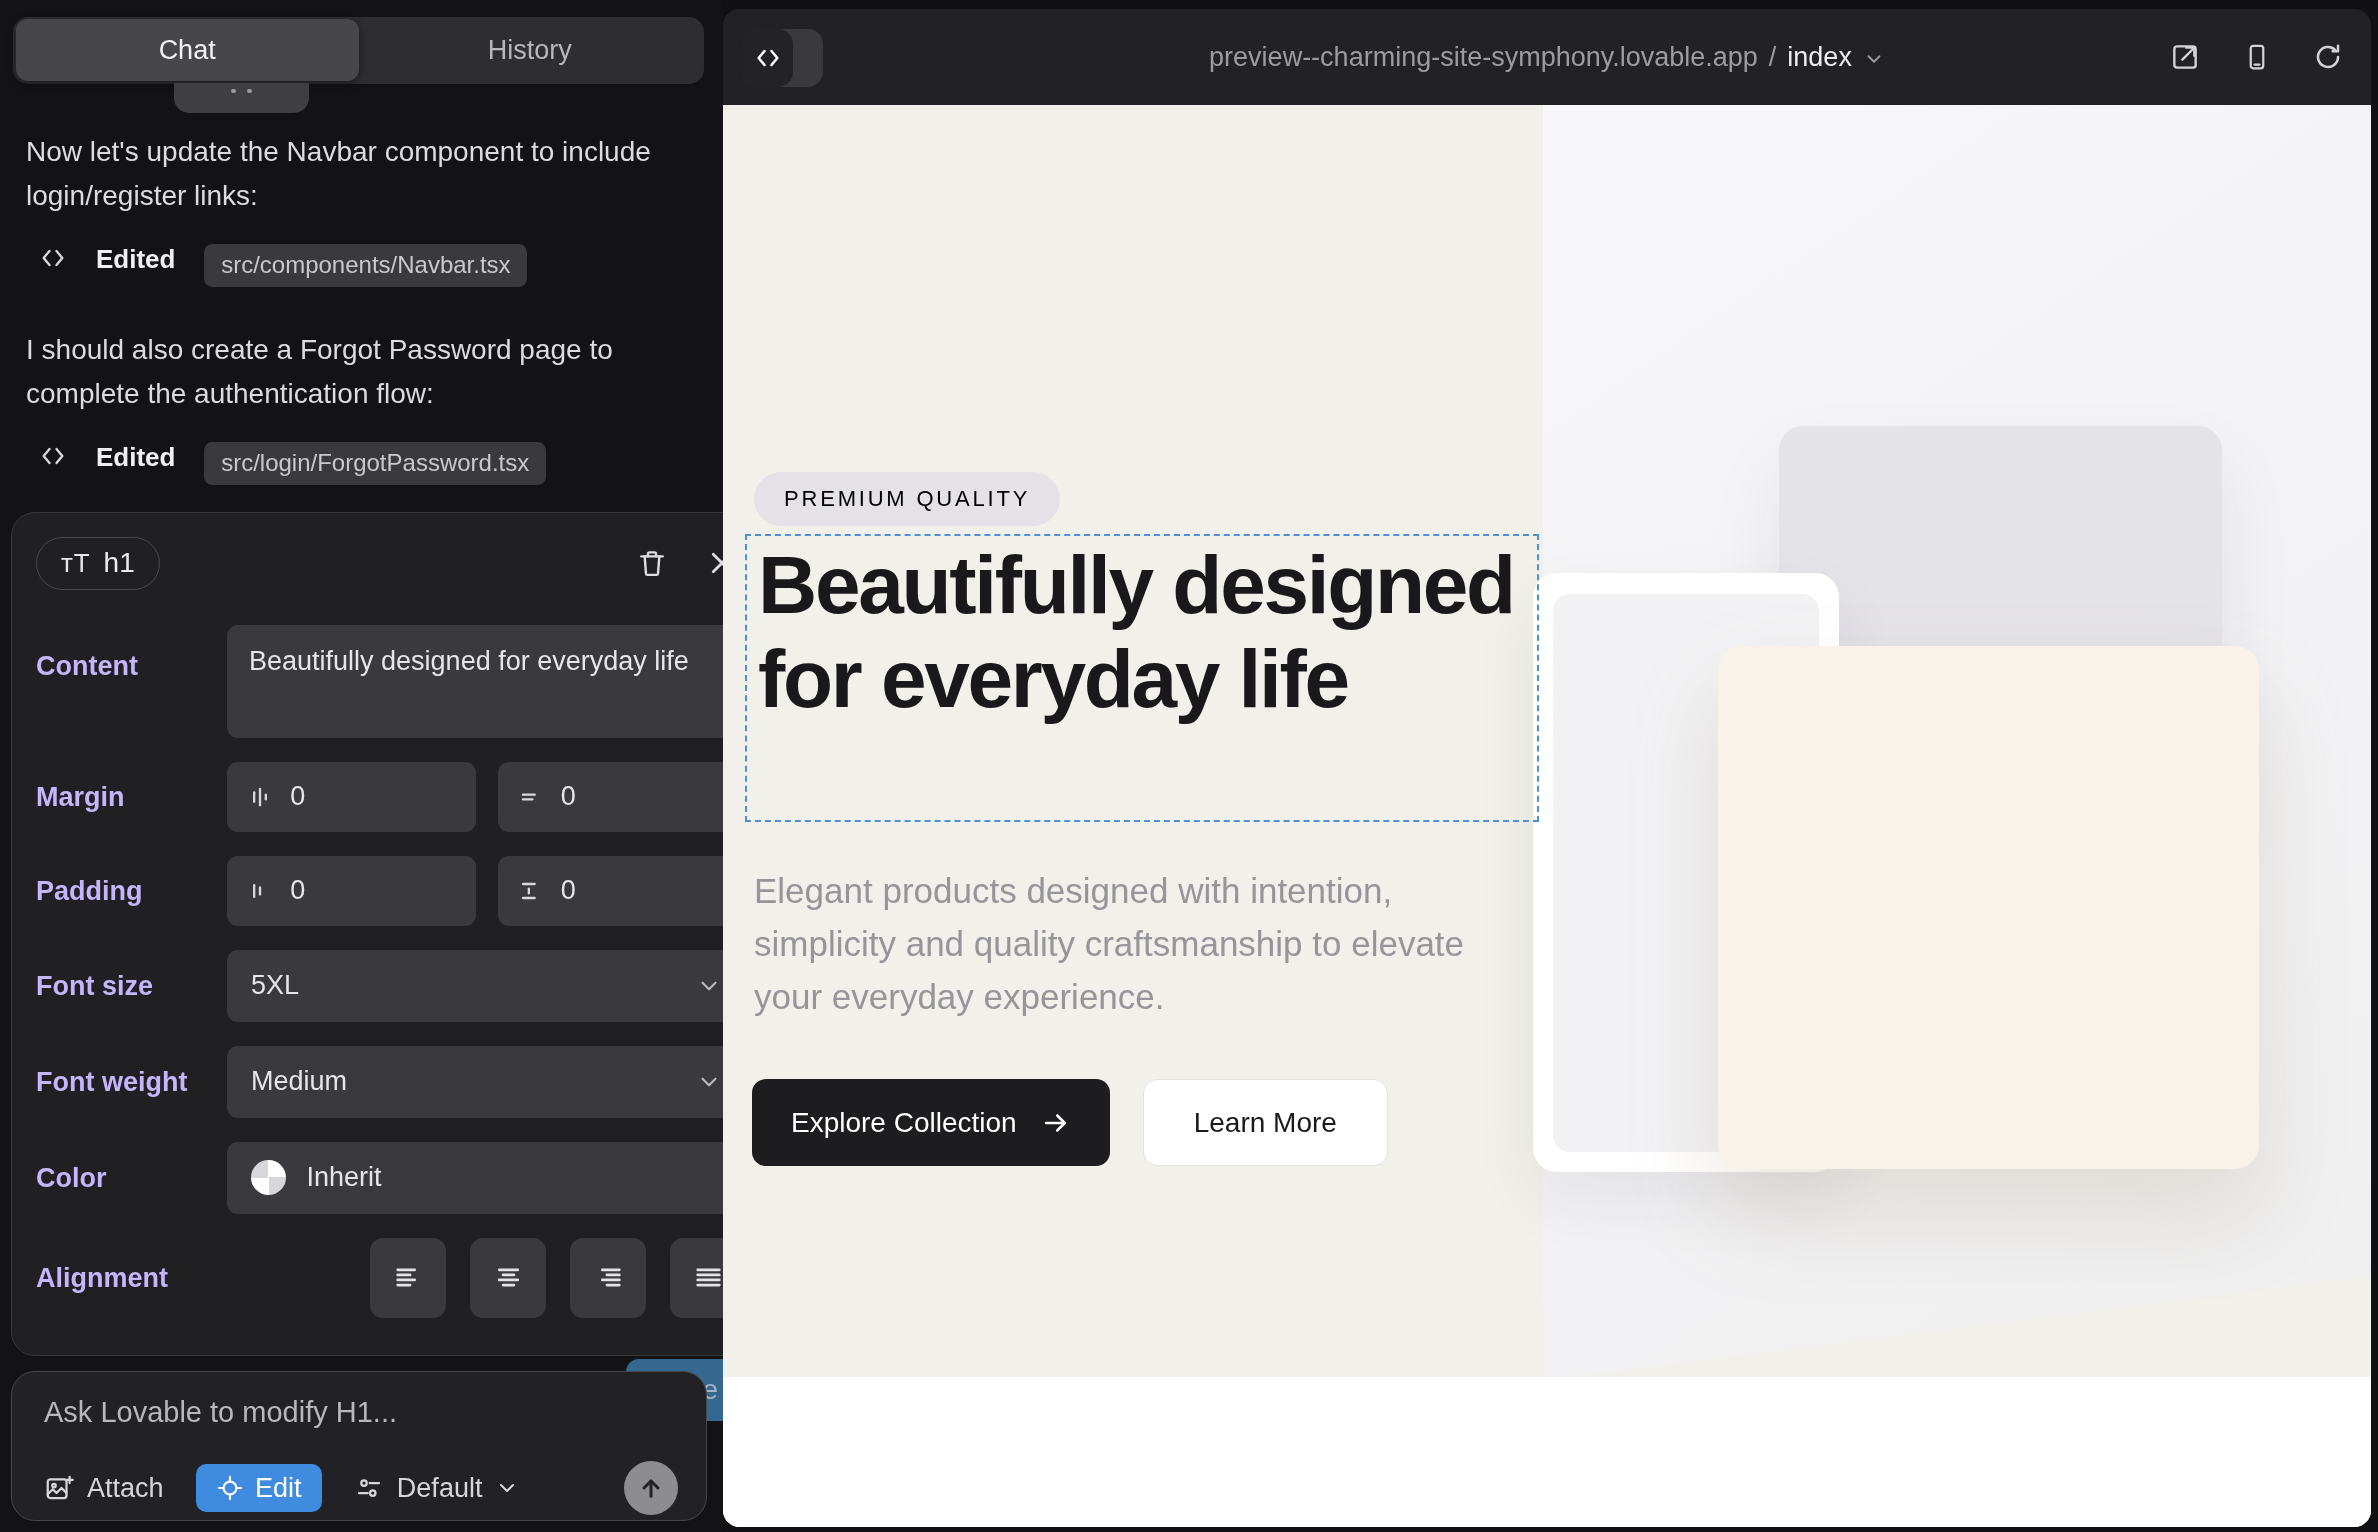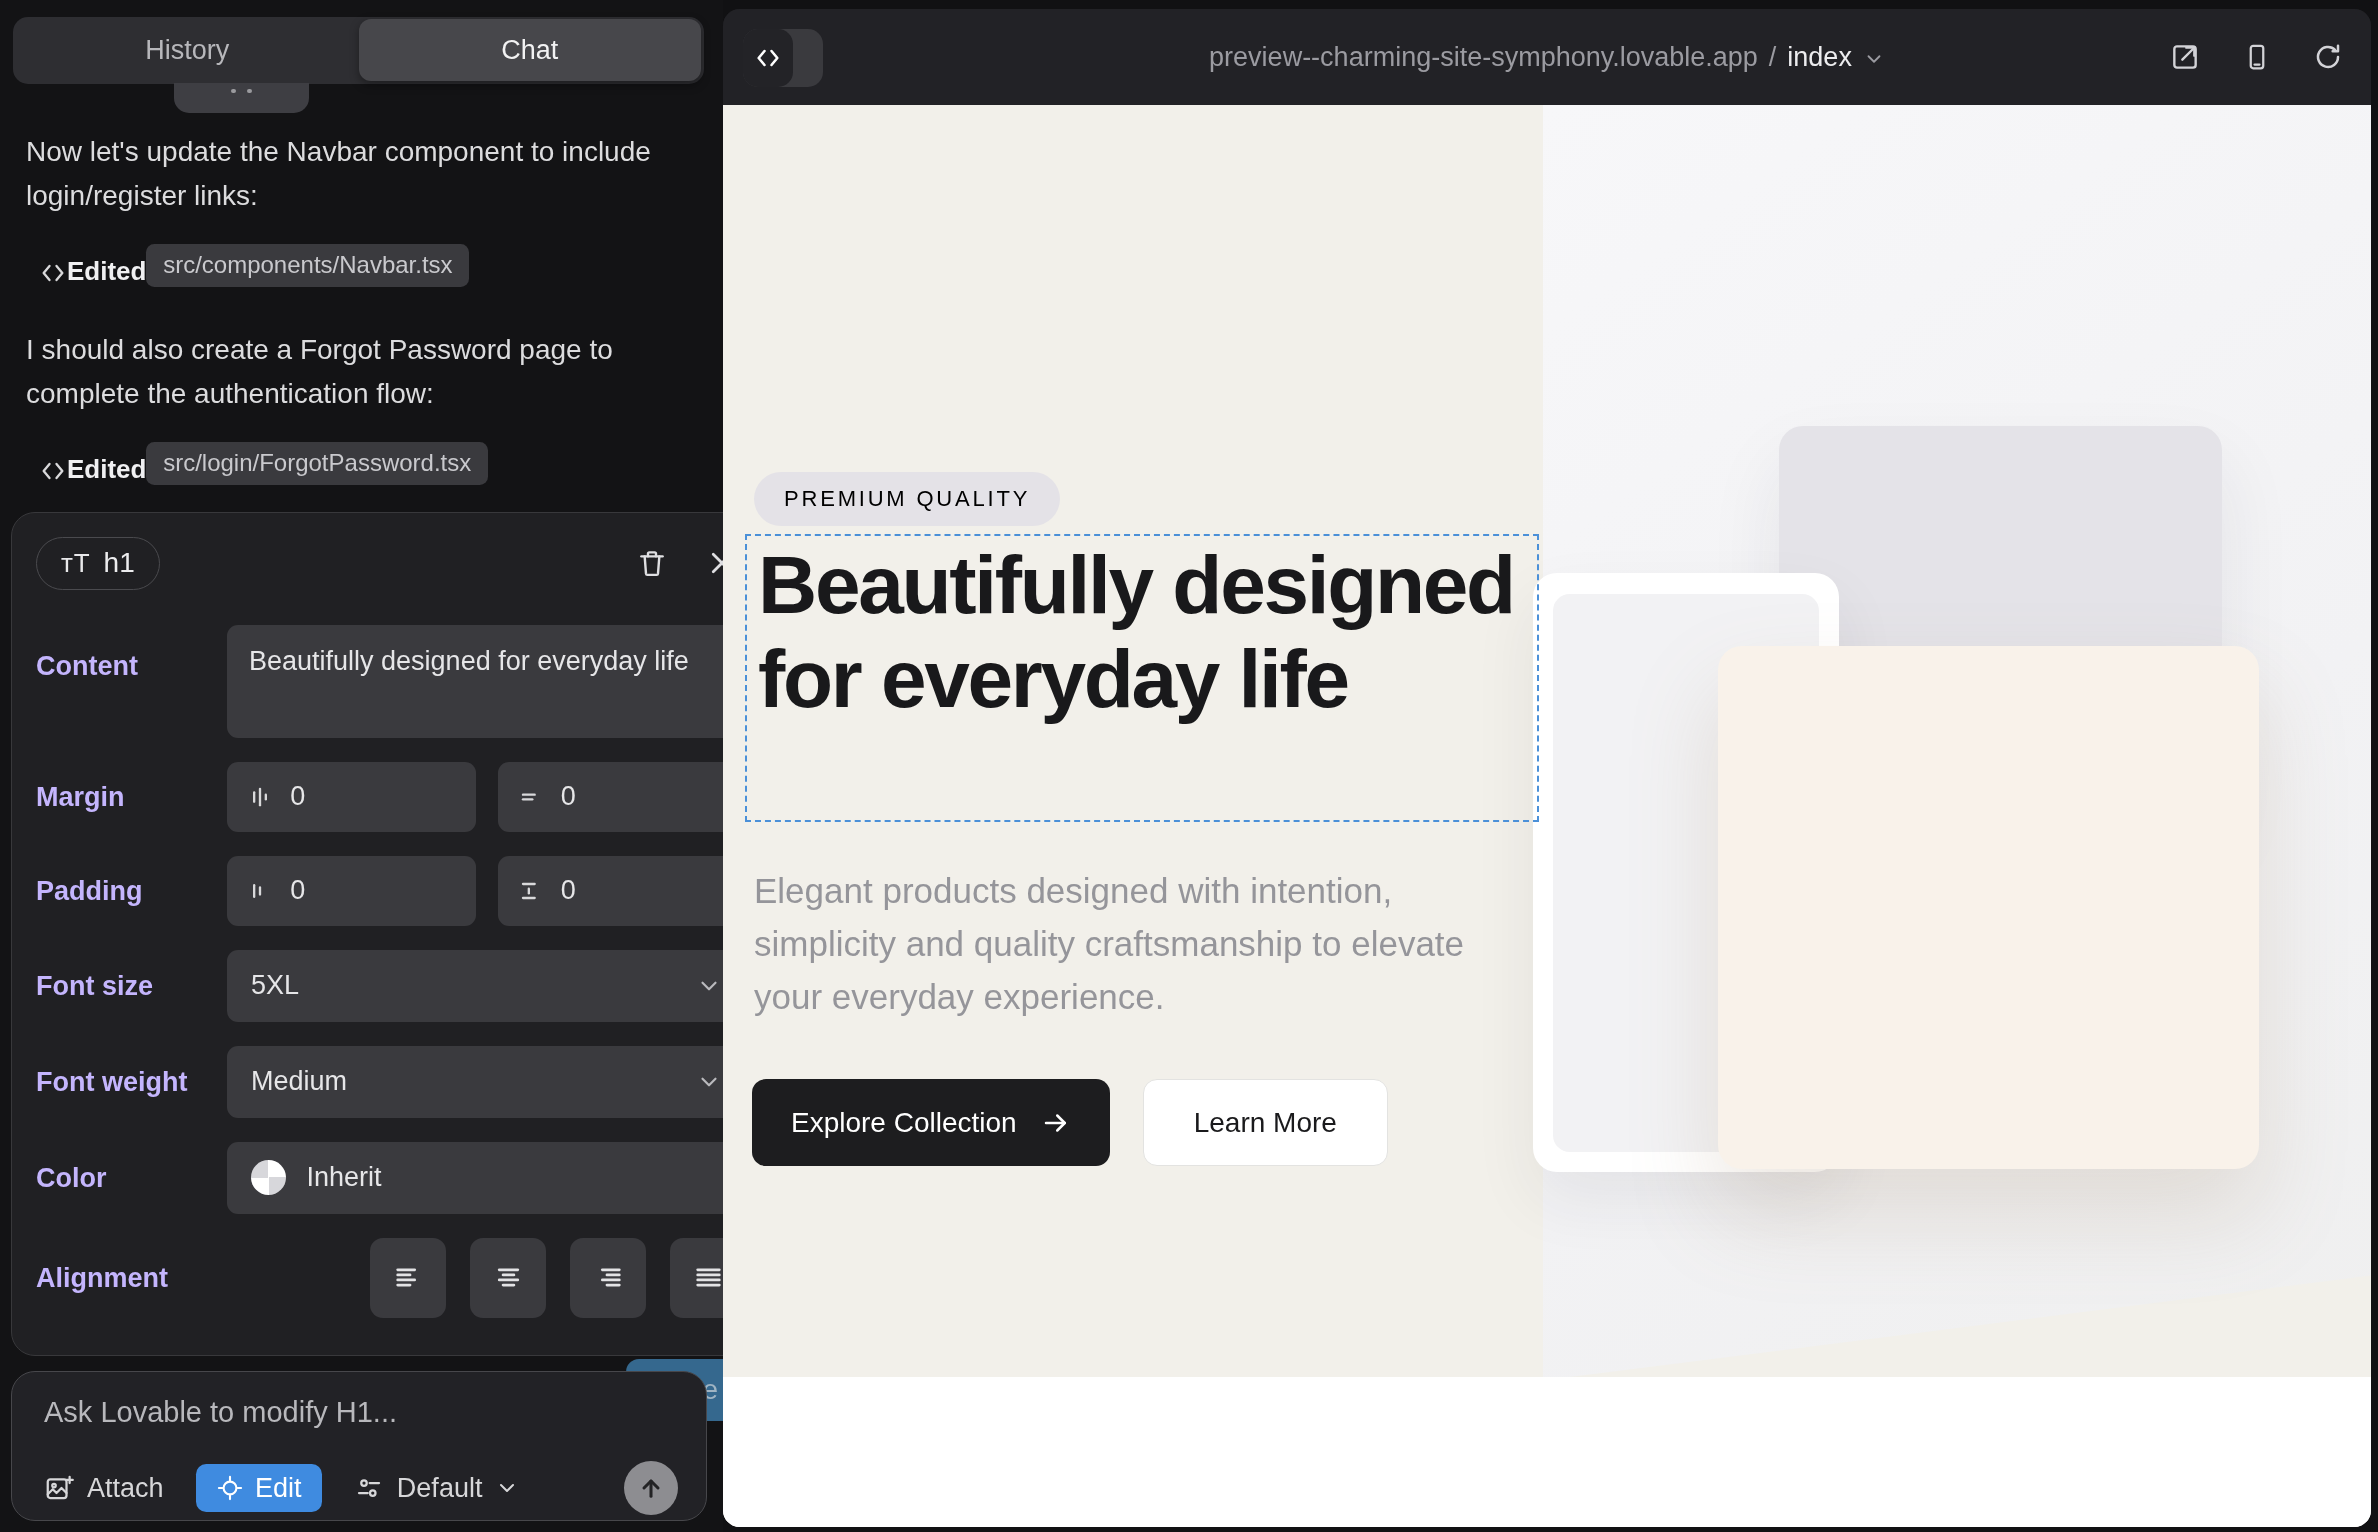--- a/index.html
+++ b/index.html
@@ -12,21 +12,21 @@
 
   .tabs { position:absolute; left:13px; top:16.7px; width:691px; height:67px; background:#2e2e32; border-radius:15px; display:flex; padding:2.8px; }
   .tab { flex:1; display:flex; align-items:center; justify-content:center; font-size:27px; border-radius:12px; color:#b7b7bb; cursor:default; }
   .tab.active { background:#47474b; color:#f2f2f3; box-shadow:0 3.7px 9.3px rgba(0,0,0,.35); font-weight:500; }
 
   .peek-chip { position:absolute; left:174px; top:83px; width:135px; height:30px; background:#3e3e43; border-radius:0 0 15px 15px; display:flex; align-items:flex-start; justify-content:center; gap:11px; padding-top:5.6px; }
   .peek-chip i { width:4.6px; height:4.6px; border-radius:50%; background:#9a9a9e; }
 
   .chat { position:absolute; left:26px; top:130px; width:672px; }
   .chat-msg { font-size:28px; line-height:44px; color:#dcdcde; margin-bottom:26px; }
-  .edit-row { display:flex; align-items:flex-end; gap:0; margin:9.3px 0 41px 13px; }
+  .edit-row { display:flex; align-items:flex-start; gap:29px; margin:9.3px 0 41px 13px; }
   .edit-row .code-ic { color:#d8d8da; }
   .edit-label { font-size:26px; font-weight:700; color:#f0f0f2; }
   .file-chip { background:#3a3a3e; border-radius:8.3px; padding:7.4px 16.7px; font-size:24px; color:#c9c9cd; }
 
   
   .editor { position:absolute; left:11px; top:512px; width:760px; height:844px; background:#202023; border:0.9px solid #38383b; border-radius:24px; padding:24px 24px 22px 24px; }
   .editor-head { display:flex; align-items:center; }
   .tag-pill { display:flex; align-items:center; gap:13px; border:1.9px solid #4a4a4e; border-radius:927px; padding:9.3px 24px; color:#ececee; }
   .tag-pill .tT { font-size:26px; letter-spacing:0.9px; color:#e8e8ea; }
   .tag-pill .tag { font-size:28px; font-weight:500; }
@@ -107,22 +107,22 @@
   .cta-secondary { background:#fff; color:#1a1a1c; font-size:28px; border:1.9px solid #e3e3e1; border-radius:14px; height:87px; padding:0 50px; }
 
   .white-band { position:absolute; left:0; right:0; top:1272px; bottom:0; background:#fff; }
 </style>
 </head>
 <body>
 
 <aside class="left-panel">
 
   <div class="tabs">
+    <div class="tab active">Chat</div>
     <div class="tab">History</div>
-    <div class="tab active">Chat</div>
   </div>
 
   <div class="peek-chip">
       <i></i>
       <i></i>
     </div>
 
   <div class="chat">
     <p class="chat-msg">Now let's update the Navbar component to include login/register links:</p>
     <div class="edit-row">

